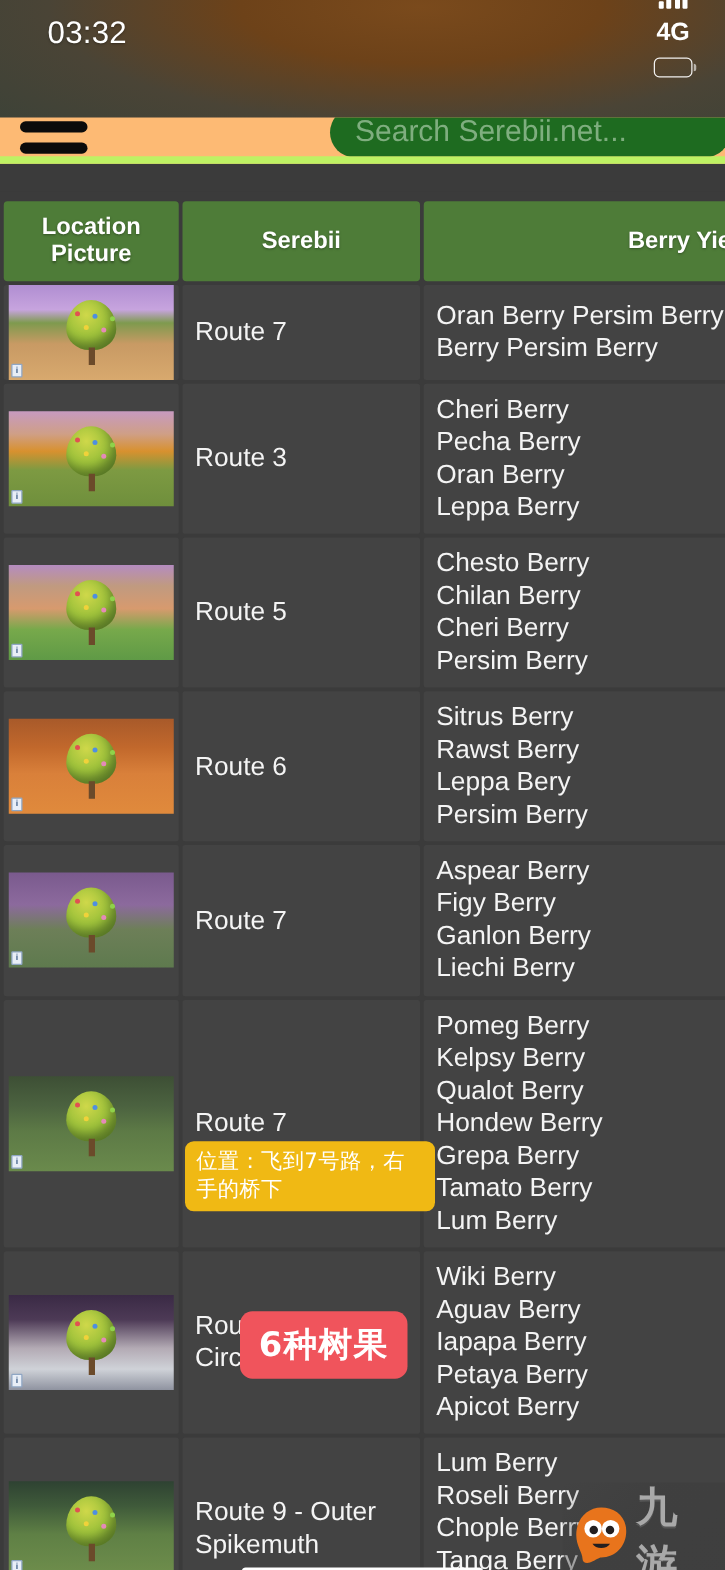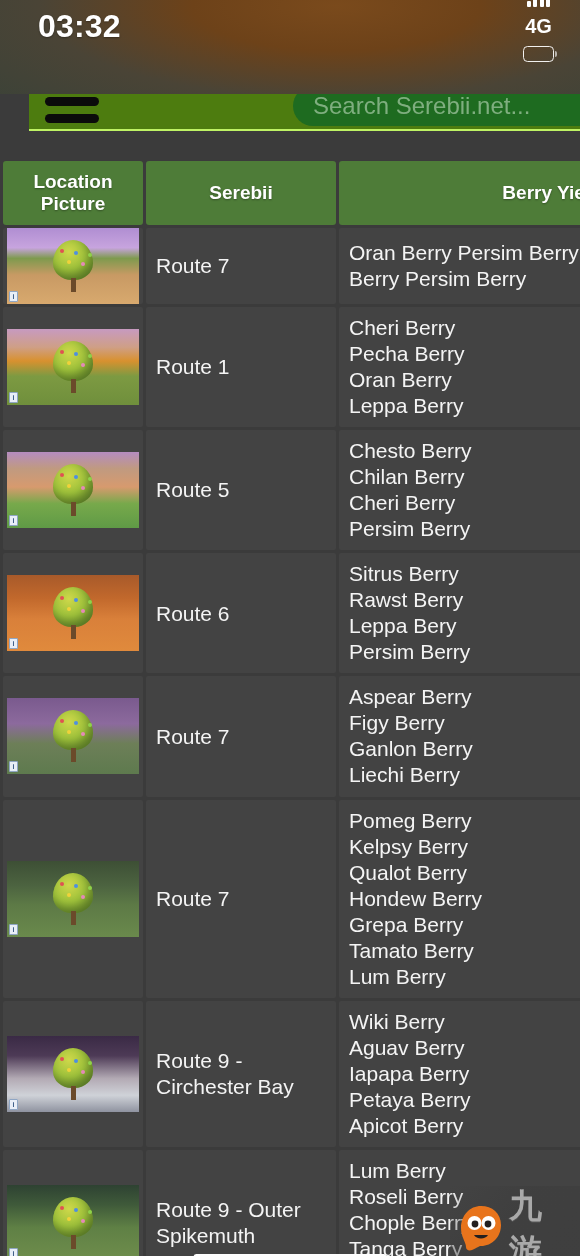--- a/index.html
+++ b/index.html
@@ -28,22 +28,22 @@
   #statusbar {
     position: relative;
     height: 52px;
     display: flex;
     align-items: center;
     justify-content: space-between;
     padding: 0 26px 0 38px;
   }
   #clock {
     color: #ffffff;
-    font-size: 32px;
-    font-weight: 700;
+    font-size: 25px;
+    font-weight: 400;
     letter-spacing: 0.2px;
     text-shadow: 0 1px 2px rgba(0,0,0,.35);
   }
   #status-right {
     display: flex;
     align-items: center;
     gap: 8px;
     flex-direction: column;
   }
   .sig-bars { display: flex; align-items: flex-end; gap: 2.5px; height: 16px; }
@@ -82,24 +82,23 @@
     color: #f2f2f2;
     font-size: 19px;
     letter-spacing: 0.1px;
     text-shadow: 0 1px 2px rgba(0,0,0,.3);
   }
 
   
   #sitenav {
     position: relative;
     height: 37px;
-    background: #4d7c0f;
-    border-bottom: 2px solid #bef264;
-    overflow: hidden;
-    margin-left: 29px;
+    background: #fdba74;
+    border-bottom: 6px solid #bef264;
+    overflow: hidden;
   }
   #hamburger {
     position: absolute;
     left: 16px; top: 3px;
     width: 54px;
   }
   #hamburger span {
     display: block;
     height: 9px;
     background: #0b0b0b;
@@ -364,21 +363,21 @@
                     <span class="berrydot" style="background: rgb(240, 210, 58); left: 14px; top: 20px;"></span>
                     <span class="berrydot" style="background: rgb(79, 143, 224); left: 21px; top: 11px;"></span>
                     <span class="berrydot" style="background: rgb(229, 138, 184); left: 28px; top: 22px;"></span>
                     <span class="berrydot" style="background: rgb(143, 210, 74); left: 35px; top: 13px;"></span>
                   </div>
                   <div class="trunk"></div>
                 </div>
                 <span class="tag">i</span>
               </div>
             </td>
-            <td class="loc">Route 1</td>
+            <td class="loc">Route 3</td>
             <td class="berry">Cheri Berry
 Pecha Berry
 Oran Berry
 Leppa Berry</td>
           </tr>
           <tr>
             <td class="pic">
               <div class="thumb sc-r5" title="Route 5 berry tree screenshot">
                 <div class="tree">
                   <div class="canopy">
@@ -510,21 +509,23 @@
             <td class="loc">Route 9 - Outer Spikemuth</td>
             <td class="berry">Lum Berry
 Roseli Berry
 Chople Berry
 Tanga Berry
 Salac Berry</td>
           </tr>
         </tbody>
     </table>
 
-
+    <div class="annot" id="annot-yellow">位置：飞到7号路，右手的桥下</div>
+
+    <div class="annot" id="annot-red">6种树果</div>
 
     <div id="watermark">
       <svg id="wm-mascot" width="46" height="50" viewBox="0 0 46 50">
         <path d="M23 2C12 2 3 11 3 24c0 9 5 14 5 19 0 3 3 4 6 3 5-2 7-4 9-4 11 0 20-9 20-21S34 2 23 2z" fill="#e8741c"></path>
         <circle cx="16.5" cy="19" r="7" fill="#ffffff"></circle>
         <circle cx="30.5" cy="19" r="7" fill="#ffffff"></circle>
         <circle cx="17" cy="20" r="3.4" fill="#231f20"></circle>
         <circle cx="30" cy="20" r="3.4" fill="#231f20"></circle>
         <path d="M16 31c2.2 4.5 11.8 4.5 14 0z" fill="#231f20"></path>
       </svg>

